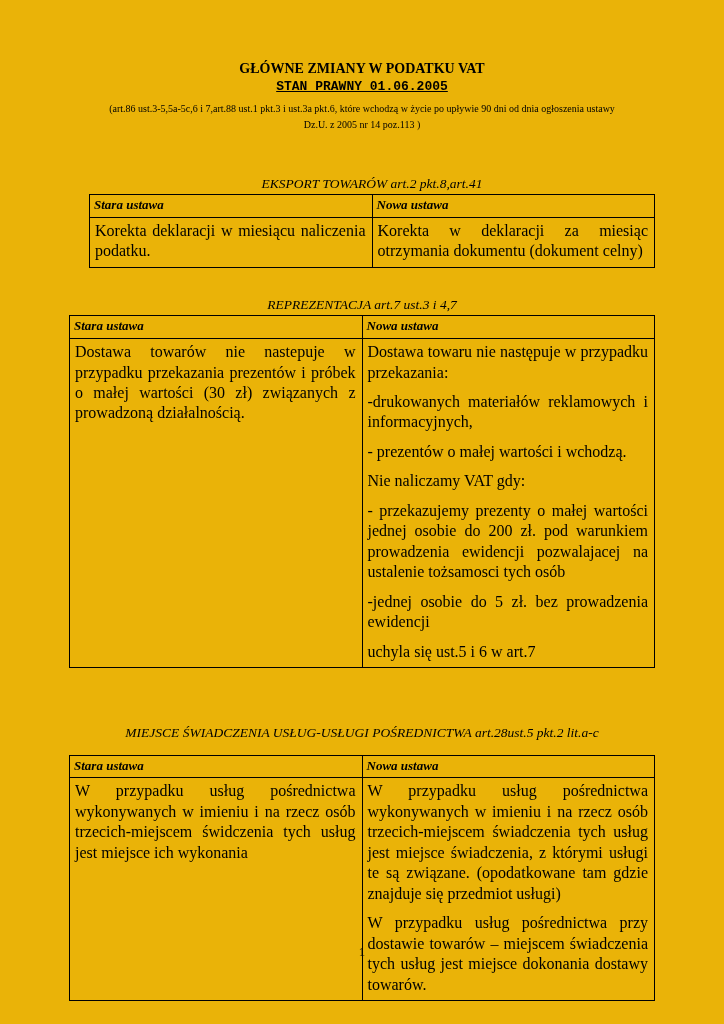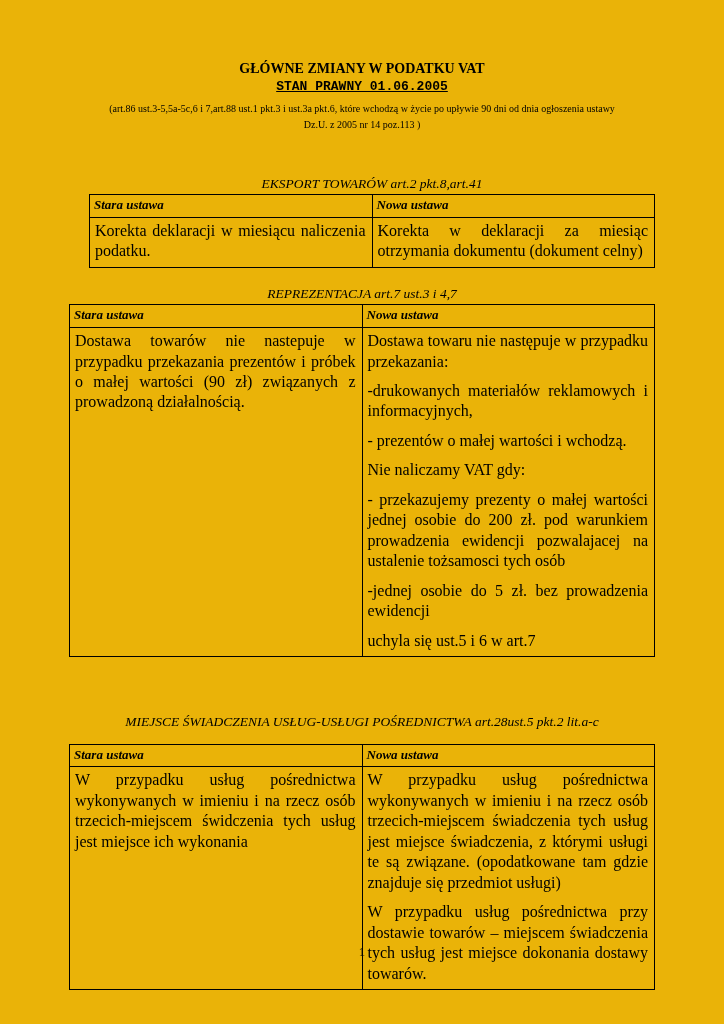--- a/index.html
+++ b/index.html
@@ -41,21 +41,21 @@
     margin-top: 6px;
   }
   .doc-note .note-line { display: block; }
   .section-title {
     text-align: center;
     font-style: italic;
     font-size: 13.5px;
     line-height: 1.3;
   }
   .section-1 { margin-top: 42px; padding-left: 20px; }
-  .section-2 { margin-top: 17px; }
+  .section-2 { margin-top: 28px; }
   .section-3 { margin-top: 56px; }
   .section-3 .section-title { margin-bottom: 13px; }
   .section-1 .section-title,
   .section-2 .section-title { margin-bottom: 2px; }
   table.law-table {
     width: 100%;
     border-collapse: collapse;
     table-layout: fixed;
   }
   table.law-table th,
@@ -129,21 +129,21 @@
   <div class="section section-2">
     <div class="section-title">REPREZENTACJA art.7 ust.3 i 4,7</div>
     <table class="law-table">
       <tbody>
           <tr>
         <th>Stara ustawa</th>
         <th>Nowa ustawa</th>
       </tr>
       <tr class="row-2">
         <td>
-          <p>Dostawa towarów nie nastepuje w przypadku przekazania prezentów i próbek o małej wartości (90 zł) związanych z prowadzoną działalnością.</p>
+          <p>Dostawa towarów nie nastepuje w przypadku przekazania prezentów i próbek o małej wartości (30 zł) związanych z prowadzoną działalnością.</p>
         </td>
         <td>
           <p>Dostawa towaru nie następuje w przypadku przekazania:</p>
           <p>-drukowanych materiałów reklamowych i informacyjnych,</p>
           <p>- prezentów o małej wartości i wchodzą.</p>
           <p>Nie naliczamy VAT gdy:</p>
           <p>- przekazujemy prezenty o małej wartości jednej osobie  do 200 zł. pod warunkiem prowadzenia ewidencji pozwalajacej na ustalenie tożsamosci tych osób</p>
           <p>-jednej osobie do 5 zł. bez prowadzenia ewidencji</p>
           <p>uchyla się ust.5 i 6 w art.7</p>
         </td>

